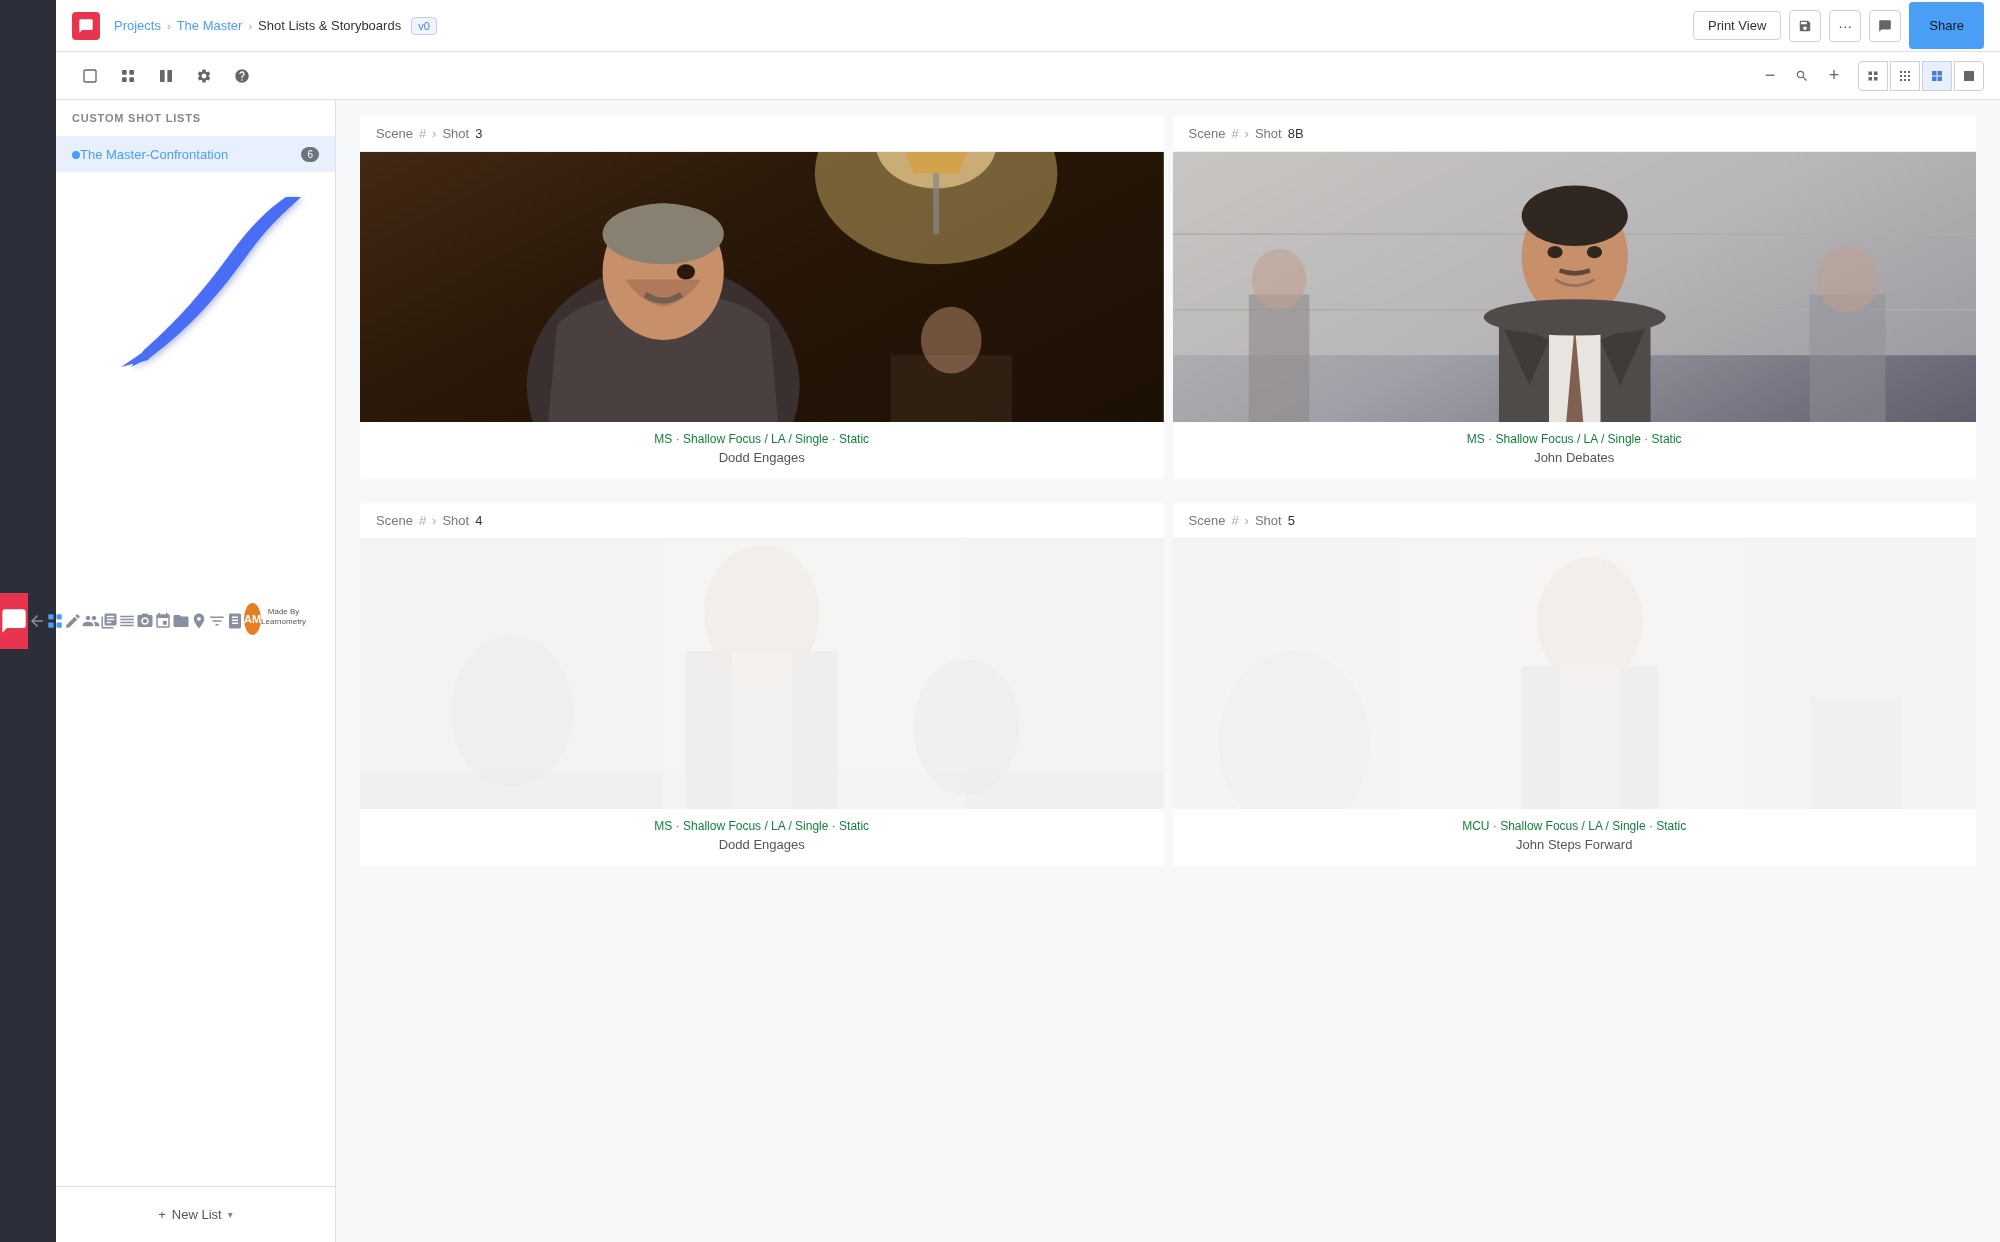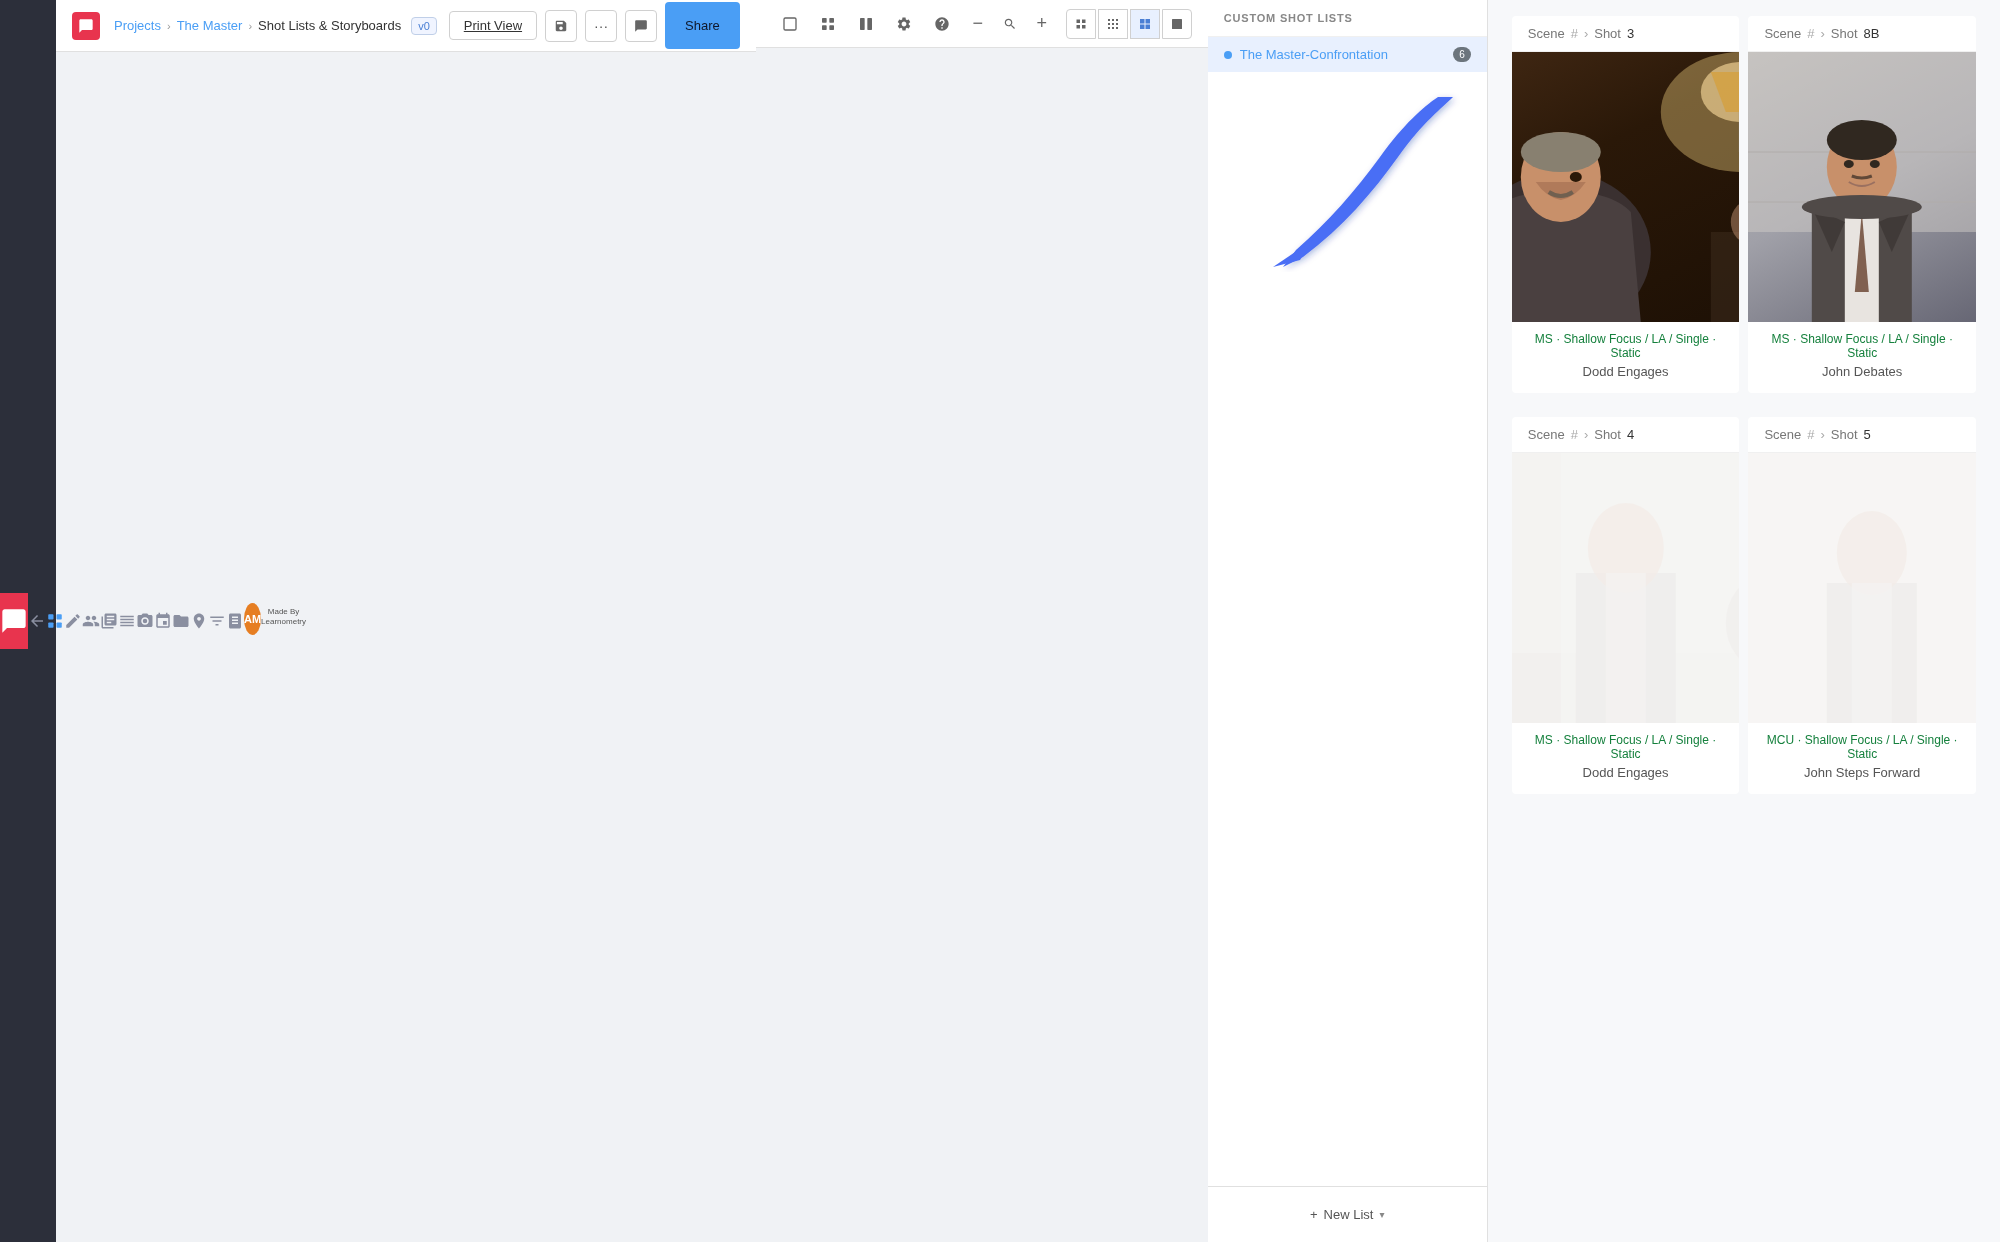--- a/index.html
+++ b/index.html
@@ -42,20 +42,21 @@
       color: white; font-size: 11px; font-weight: bold;
       margin-bottom: 4px;
     }
     .sidebar-made-by {
       font-size: 8px; color: #555; text-align: center; margin-bottom: 8px; line-height: 1.3;
     }
 
     
     .main-wrapper {
       display: flex;
+      flex-direction: column;
       flex: 1;
       overflow: hidden;
       justify-content: flex-end;
     }
 
     
     .topbar {
       background: white;
       border-bottom: 1px solid #e0e0e0;
       display: flex;
@@ -92,21 +93,20 @@
     .topbar-spacer { flex: 1; }
     .topbar-actions { display: flex; align-items: center; gap: 8px; }
     .btn-print-view {
       background: white;
       border: 1px solid #d0d0d0;
       border-radius: 4px;
       padding: 6px 14px;
       font-size: 13px;
       color: #333;
       cursor: pointer;
-      text-decoration: underline;
     }
     .topbar-icon-btn {
       width: 32px; height: 32px;
       border: 1px solid #d0d0d0;
       border-radius: 4px;
       background: white;
       display: flex; align-items: center; justify-content: center;
       cursor: pointer; color: #555; font-size: 14px;
     }
     .btn-share {
@@ -181,21 +181,20 @@
       font-weight: 600;
       color: #888;
       letter-spacing: 0.8px;
       text-transform: uppercase;
       border-bottom: 1px solid #f0f0f0;
     }
     .shot-list-item {
       display: flex;
       align-items: center;
       padding: 10px 16px;
-      gap: 8px;
       cursor: pointer;
       font-size: 13px;
     }
     .shot-list-item.active { background: #e8f0fe; }
     .shot-list-dot {
       width: 8px; height: 8px;
       border-radius: 50%;
       background: #4a9ef5;
       flex-shrink: 0;
     }

